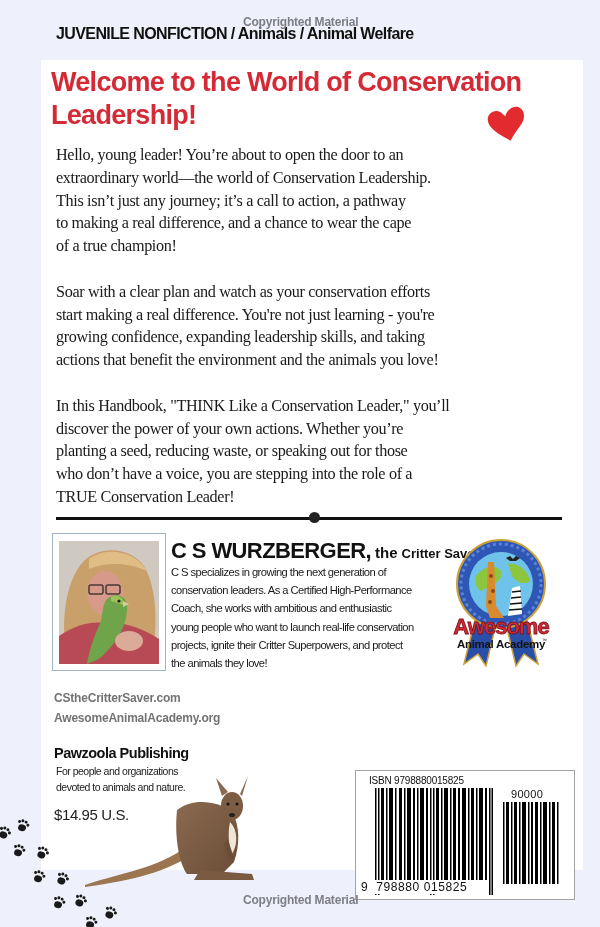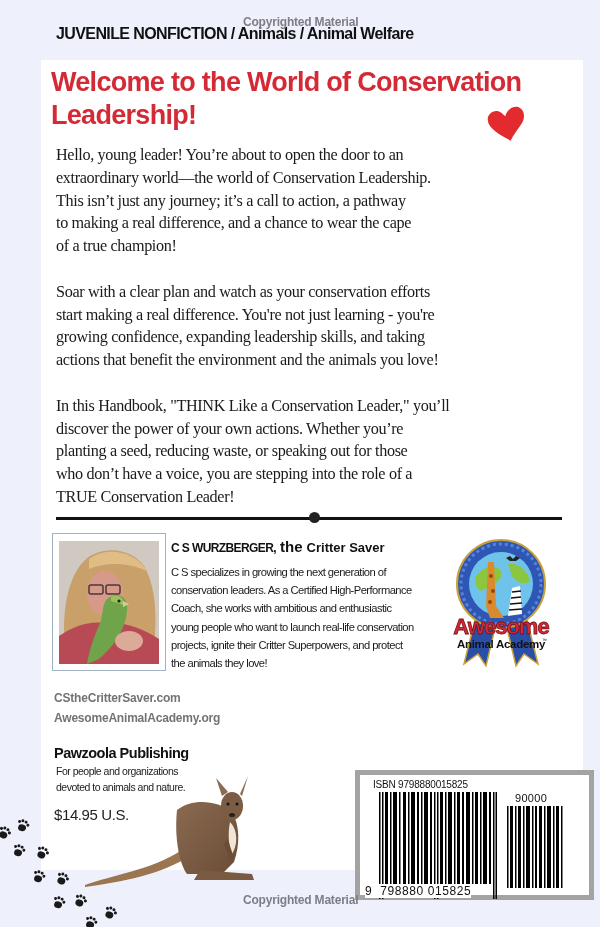--- a/index.html
+++ b/index.html
@@ -99,21 +99,21 @@
   }
 
   .author-name {
     position: absolute;
     left: 171px; top: 538px;
     font-family: "Liberation Sans", sans-serif;
     font-size: 14.5px;
     color: #111;
     white-space: nowrap;
   }
-  .author-name .nm { font-weight: bold; font-size: 12px; letter-spacing: -0.6px; }
+  .author-name .nm { font-weight: bold; font-size: 22px; letter-spacing: -0.6px; }
   .author-name .tt { font-weight: bold; font-size: 15px; }
   .author-name .ital { font-weight: bold; font-size: 13px; }
 
   .author-bio {
     position: absolute;
     left: 171px; top: 563px;
     width: 270px;
     font-family: "Liberation Sans", sans-serif;
     font-size: 11.2px;
     line-height: 18.2px;
@@ -177,23 +177,23 @@
 
   .paws {
     position: absolute;
     left: 0; top: 815px;
     width: 130px; height: 112px;
   }
 
   .barcode-box {
     position: absolute;
     left: 355px; top: 770px;
-    width: 239px; height: 130px;
+    width: 220px; height: 130px;
     background: #fff;
-    border: 5px solid #a3a3a3;
+    border: 1px solid #a3a3a3;
   }
   .isbn-label {
     position: absolute;
     left: 13px; top: 4px;
     font-family: "Liberation Sans", sans-serif;
     font-size: 10px;
     letter-spacing: -0.2px;
     color: #111;
   }
   .price-code {

